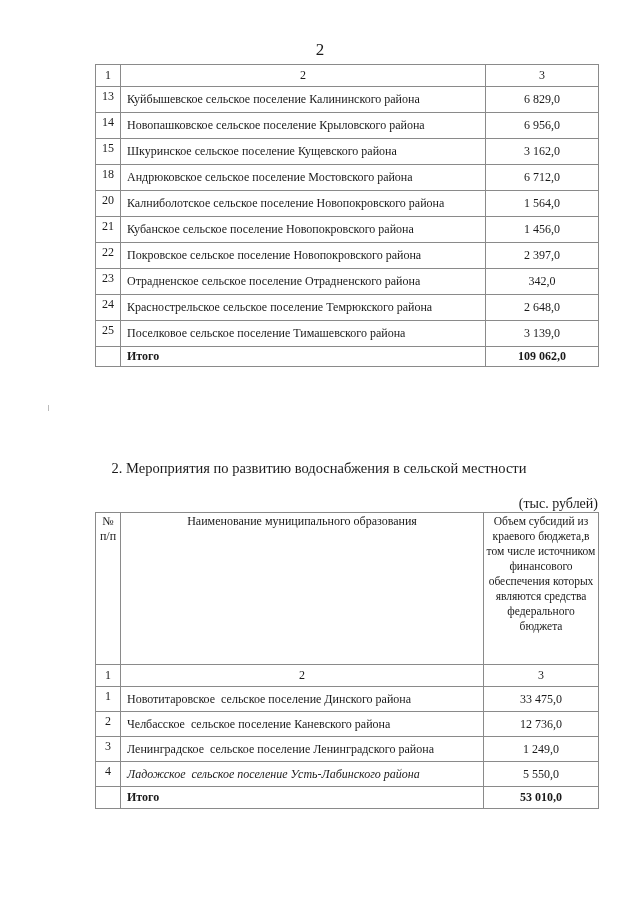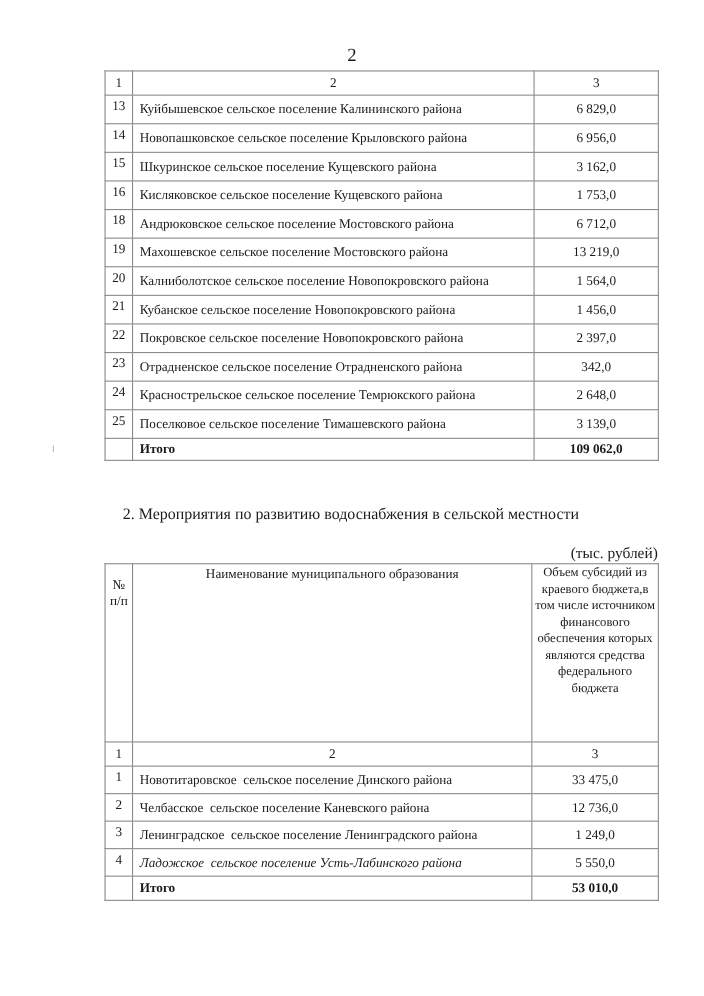--- a/index.html
+++ b/index.html
@@ -138,33 +138,23 @@
     <td class="num">14</td>
     <td>Новопашковское сельское поселение Крыловского района</td>
     <td class="val">6 956,0</td>
   </tr>
   <tr class="data">
     <td class="num">15</td>
     <td>Шкуринское сельское поселение Кущевского района</td>
     <td class="val">3 162,0</td>
   </tr>
   <tr class="data">
-    <td class="num">16</td>
-    <td>Кисляковское сельское поселение Кущевского района</td>
-    <td class="val">1 753,0</td>
-  </tr>
-  <tr class="data">
     <td class="num">18</td>
     <td>Андрюковское сельское поселение Мостовского района</td>
     <td class="val">6 712,0</td>
-  </tr>
-  <tr class="data">
-    <td class="num">19</td>
-    <td>Махошевское сельское поселение Мостовского района</td>
-    <td class="val">13 219,0</td>
   </tr>
   <tr class="data">
     <td class="num">20</td>
     <td>Калниболотское сельское поселение Новопокровского района</td>
     <td class="val">1 564,0</td>
   </tr>
   <tr class="data">
     <td class="num">21</td>
     <td>Кубанское сельское поселение Новопокровского района</td>
     <td class="val">1 456,0</td>
@@ -201,21 +191,21 @@
 <div class="units">(тыс. рублей)</div>
 
 <table id="table2">
   <colgroup>
     <col style="width:25px">
     <col style="width:363px">
     <col style="width:115px">
   </colgroup>
   <tbody>
       <tr class="head-main">
-    <td style="padding:11px 2px 0 2px;">№ п/п</td>
+    <td style="padding:1px 2px 0 2px;">№ п/п</td>
     <td style="padding:1px 60px 0 60px;">
       <span>Наименование муниципального образования</span>
     </td>
     <td class="hdr-val">Объем субсидий из краевого бюджета,в том числе источником финансового обеспечения которых являются средства федерального бюджета</td>
   </tr>
   <tr class="head">
     <td class="center">1</td>
     <td class="center">2</td>
     <td class="center">3</td>
   </tr>

